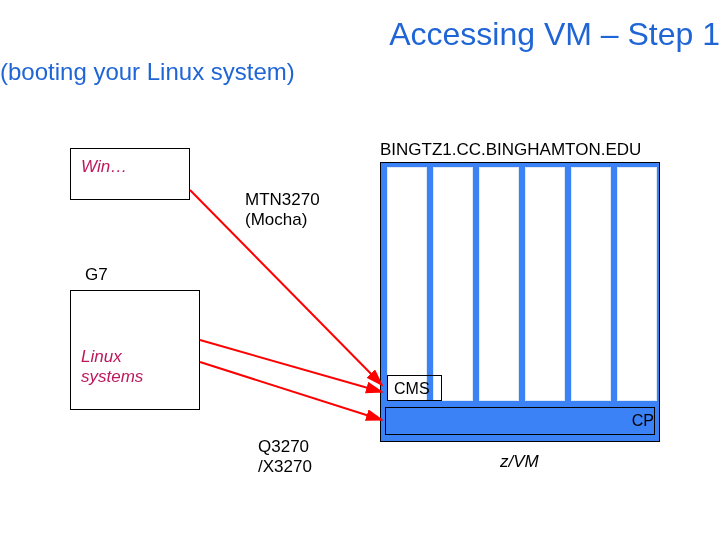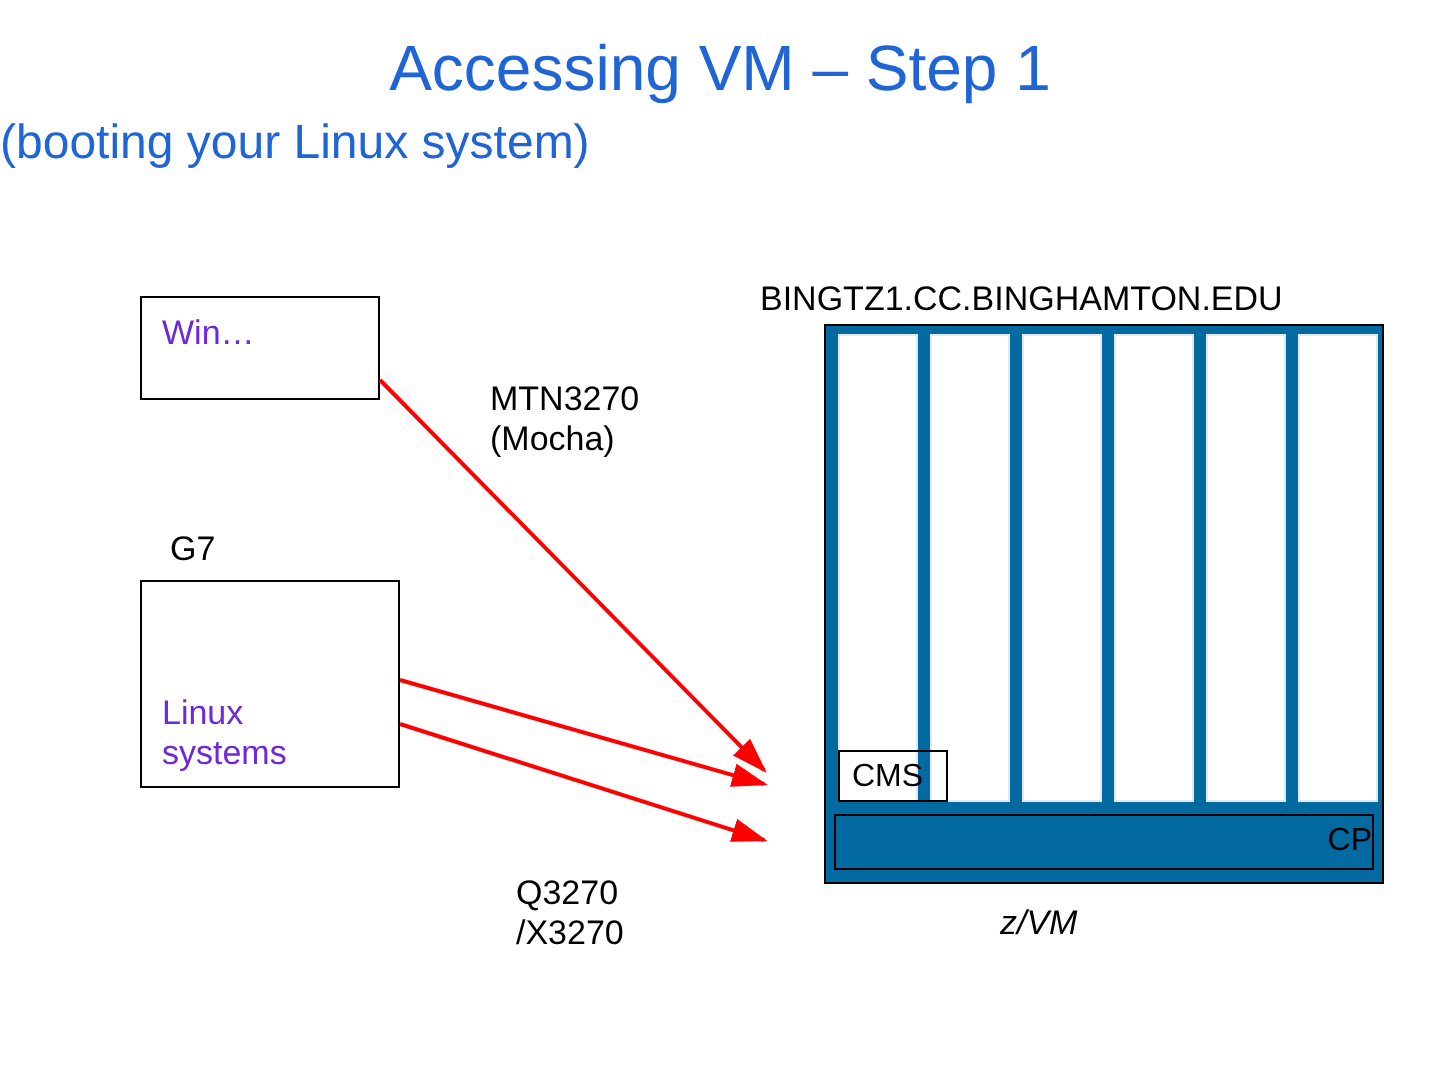--- a/index.html
+++ b/index.html
@@ -14,53 +14,53 @@
   .stage {
     position: relative;
     width: 720px;
     height: 540px;
   }
   .title {
     position: absolute;
     top: 16px;
     left: 0;
     width: 720px;
-    text-align: center;
+    text-align: right;
     color: #1f65d6;
     font-size: 32px;
   }
   .subtitle {
     position: absolute;
     top: 58px;
     left: 0;
     width: 720px;
     text-align: left;
     color: #1f65d6;
     font-size: 24px;
   }
   .box {
     position: absolute;
     border: 1px solid #000;
     box-sizing: border-box;
     font-size: 17px;
-    color: #6d28d9;
+    color: #be185d;
     padding: 8px 10px;
+    font-style: italic;
   }
   .label {
     position: absolute;
     font-size: 17px;
     color: #000;
     line-height: 1.2;
   }
   .zvm-frame {
     position: absolute;
     border: 1.5px solid #000;
     box-sizing: border-box;
-    background: #0369a1;
-    margin-left: 32px;
+    background: #3b82f6;
   }
   .zvm-col {
     position: absolute;
     top: 4px;
     bottom: 40px;
     border: 1px solid #dfeaf5;
     box-sizing: border-box;
     background: #ffffff;
   }
   .cms-box {
@@ -93,21 +93,21 @@
 
 <div class="title">Accessing VM – Step 1</div>
 <div class="subtitle">(booting your Linux system)</div>
 
 <div class="box" style="left:70px; top:148px; width:120px; height:52px;">
   <span>Win…</span>
 </div>
 
 <div class="label" style="left:85px; top:265px;">G7</div>
 
-<div class="box" style="left:70px; top:290px; width:130px; height:104px; padding-top:36px; white-space:pre-line;">
+<div class="box" style="left:70px; top:290px; width:130px; height:120px; padding-top:36px; white-space:pre-line;">
   <span>Linux
 systems</span>
 </div>
 
 <div class="label" style="left:225px; top:190px; white-space:pre-line;margin-left:20px;">MTN3270
 (Mocha)</div>
 
 <div class="label" style="left:258px; top:437px; white-space:pre-line;">Q3270
 /X3270</div>
 

